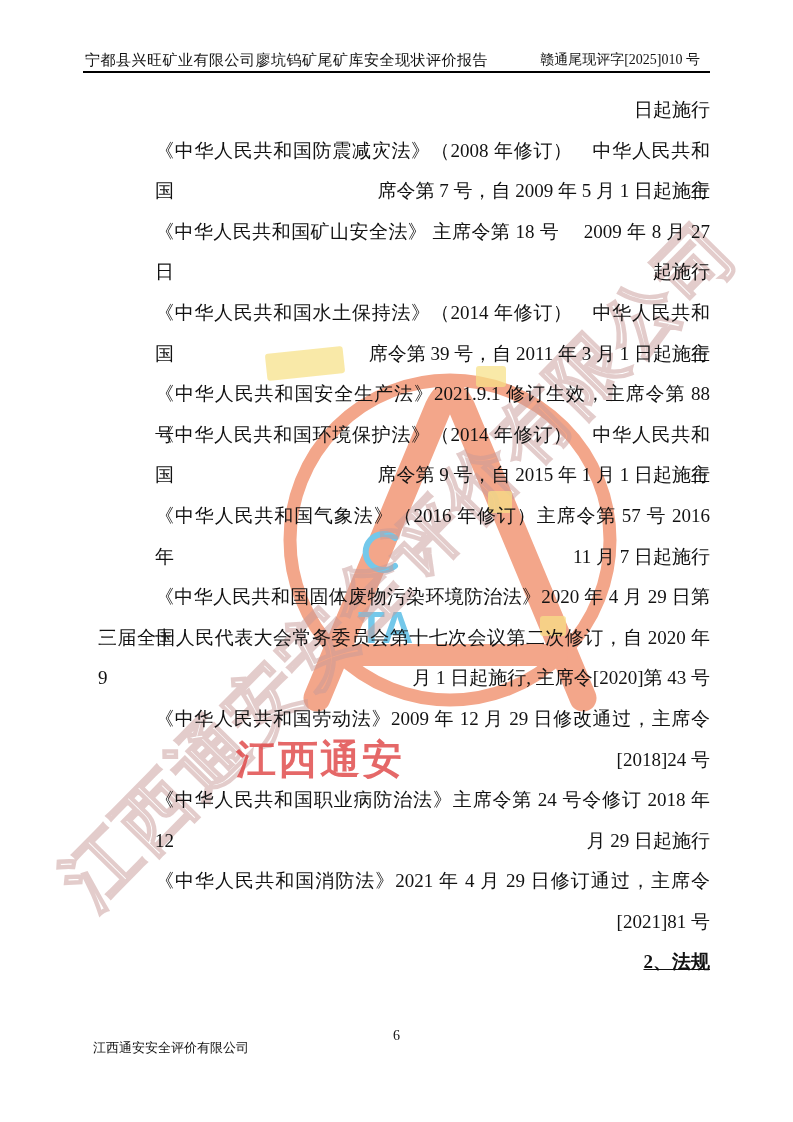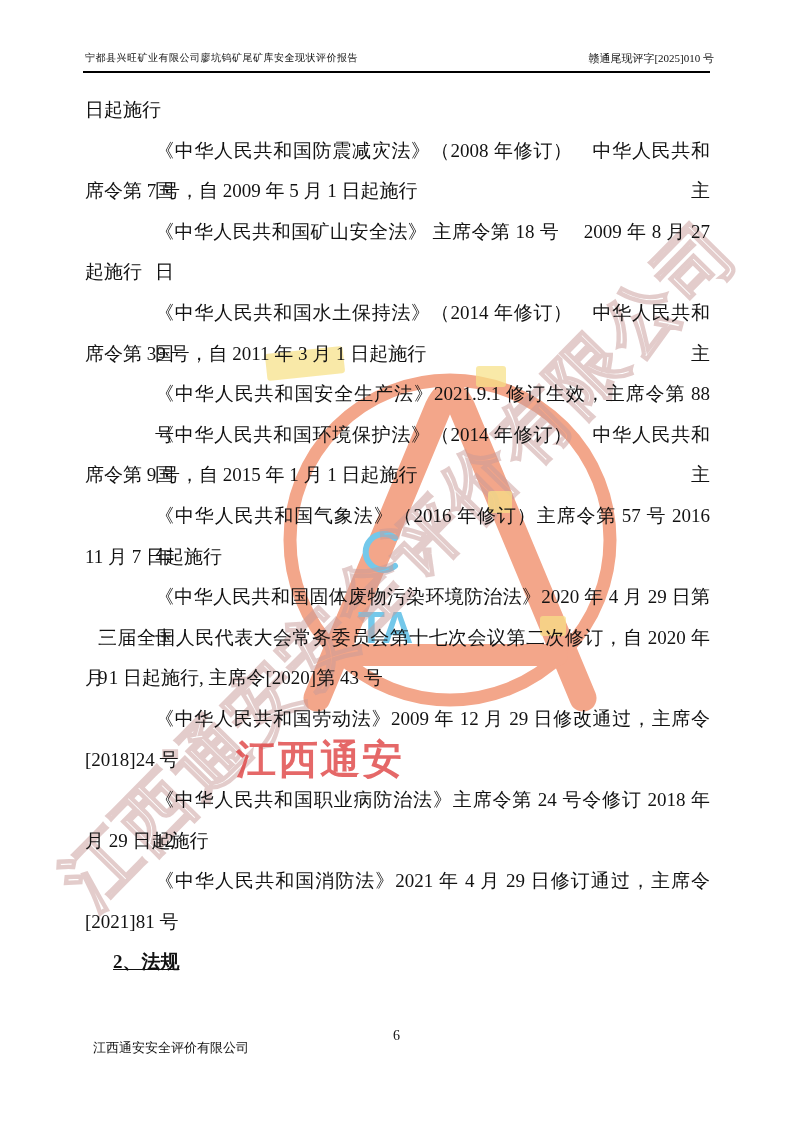--- a/index.html
+++ b/index.html
@@ -27,25 +27,25 @@
     font-size:40px;font-weight:bold;letter-spacing:2px;white-space:nowrap;
     color:rgba(222,62,62,0.78);
   }
   .wm-yellow{position:absolute;background:#f6e087;opacity:0.72;border-radius:3px;}
   .y1{left:266px;top:350px;width:78px;height:27px;transform:rotate(-6deg);}
   .y2{left:476px;top:366px;width:30px;height:21px;}
   .y3{left:488px;top:491px;width:24px;height:22px;}
   .y4{left:540px;top:616px;width:26px;height:20px;}
   
   .content{position:absolute;inset:0;z-index:2;}
-  .header-left{position:absolute;left:85px;top:51px;font-size:10px;letter-spacing:0.5px;}
-  .header-right{position:absolute;right:79px;top:51px;font-size:11px;}
+  .header-left{position:absolute;left:85px;top:51px;font-size:15px;letter-spacing:0.5px;}
+  .header-right{position:absolute;right:93px;top:51px;font-size:14px;}
   .header-rule{position:absolute;left:83px;right:83px;top:71px;height:2px;background:#000;}
   .body-text{position:absolute;left:85px;top:90px;width:625px;font-size:19px;}
-  .line{height:40.6px;line-height:40.6px;text-align:left;}
+  .line{height:40.6px;line-height:40.6px;text-align:right;}
   .line.justify{text-align:justify;text-align-last:justify;margin-left:13px;}
   .line.indent{padding-left:57px;}
   .line.indent-sm{padding-left:28px;text-decoration:underline;}
   .line.bold{font-weight:bold;}
   .footer-company{position:absolute;left:93px;top:1039px;font-size:13px;}
   .page-number{position:absolute;left:0;right:0;top:1028px;text-align:center;font-size:14px;}
 </style>
 </head>
 <body>
 

